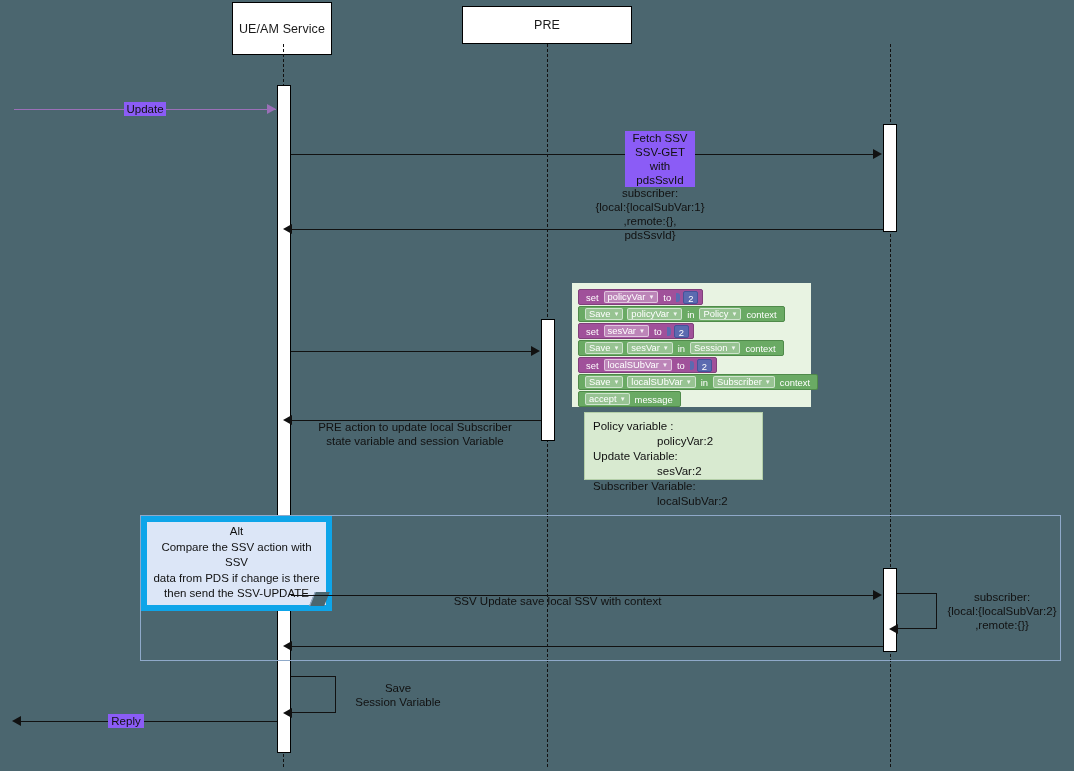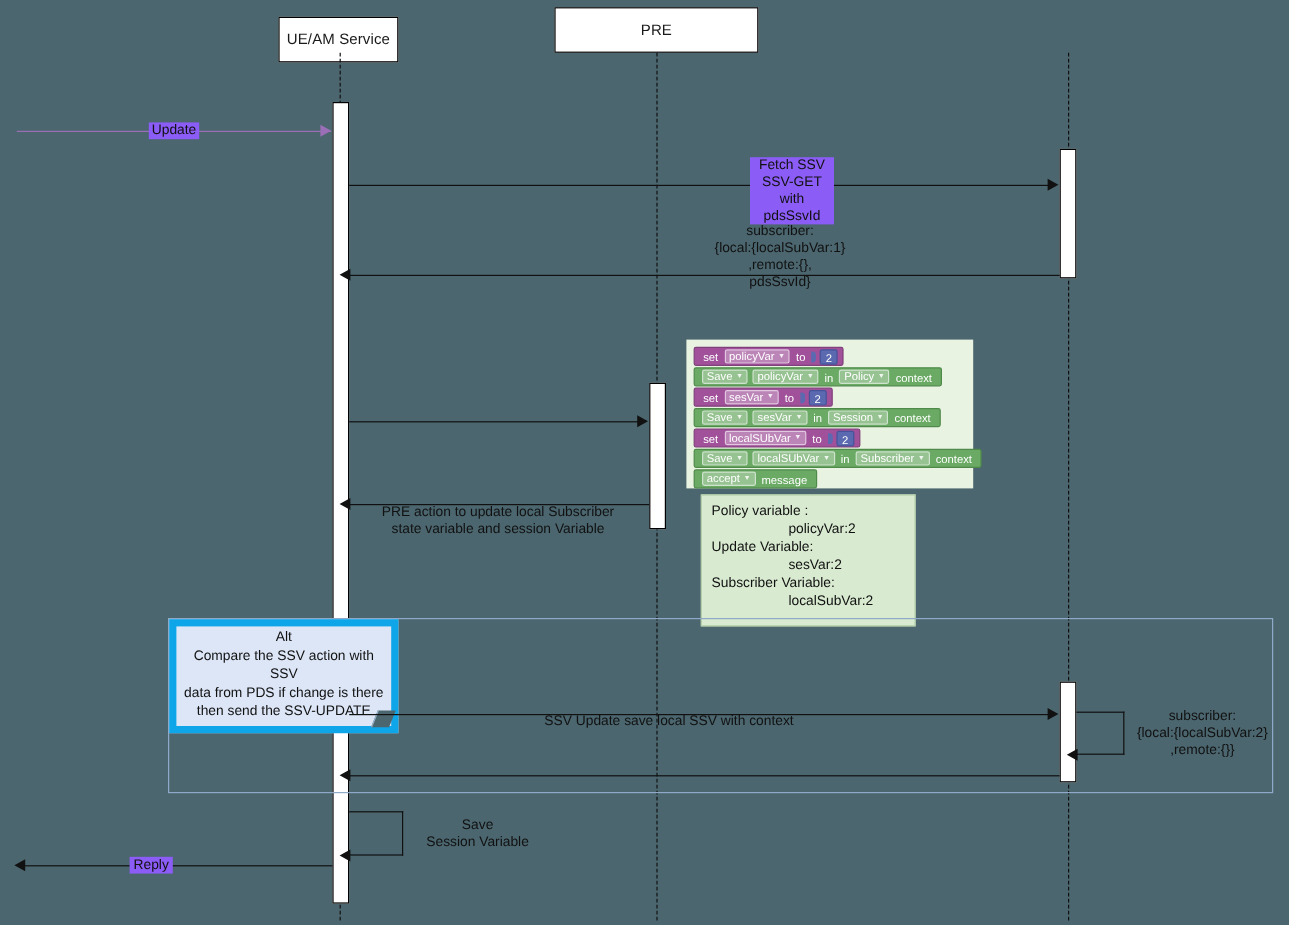--- a/index.html
+++ b/index.html
@@ -177,21 +177,21 @@
     border-radius: 0 3px 3px 0;
     margin-left: 2px;
     display:inline-block;
   }
 </style>
 </head>
 <body>
 
 <div id="stage">
 
-  <div class="lifeline-head" style="left:232px; top:14px; width:100px; height:38px;">
+  <div class="lifeline-head" style="left:232px; top:2px; width:100px; height:53px;">
     <span>UE/AM Service</span>
   </div>
   <div class="lifeline-head" style="left:462px; top:6px; width:170px; height:38px;">
     <span>PRE</span>
   </div>
 
   <div class="lifeline" style="left:283px; top:44px; height:723px;"></div>
   <div class="lifeline" style="left:547px; top:44px; height:723px;"></div>
   <div class="lifeline" style="left:890px; top:44px; height:723px;"></div>
 
@@ -313,21 +313,21 @@
   </div>
 
   <div class="msg-line" style="left:291px; top:351px; width:241px;"></div>
   <div class="arrow-head right" style="left:531px; top:346px;"></div>
 
   <div class="msg-line" style="left:291px; top:420px; width:250px;"></div>
   <div class="arrow-head left" style="left:283px; top:415px;"></div>
   <div class="msg-label plain" style="left:293px; top:420px; width:244px;">PRE action to update local Subscriber
 state variable and session Variable</div>
 
-  <div class="note-green" style="left:584px; top:412px; width:179px; height:110px;">
+  <div class="note-green" style="left:584px; top:412px; width:179px; height:68px;">
     <div class="nrow">Policy variable :</div>
     <div class="nrow indent">policyVar:2</div>
     <div class="nrow">Update Variable:</div>
     <div class="nrow indent">sesVar:2</div>
     <div class="nrow">Subscriber Variable:</div>
     <div class="nrow indent">localSubVar:2</div>
   </div>
 
   <div class="alt-frame" style="left:140px; top:515px; width:921px; height:146px;"></div>
   <div class="alt-tag" style="left:141px; top:516px; width:191px;">Alt

